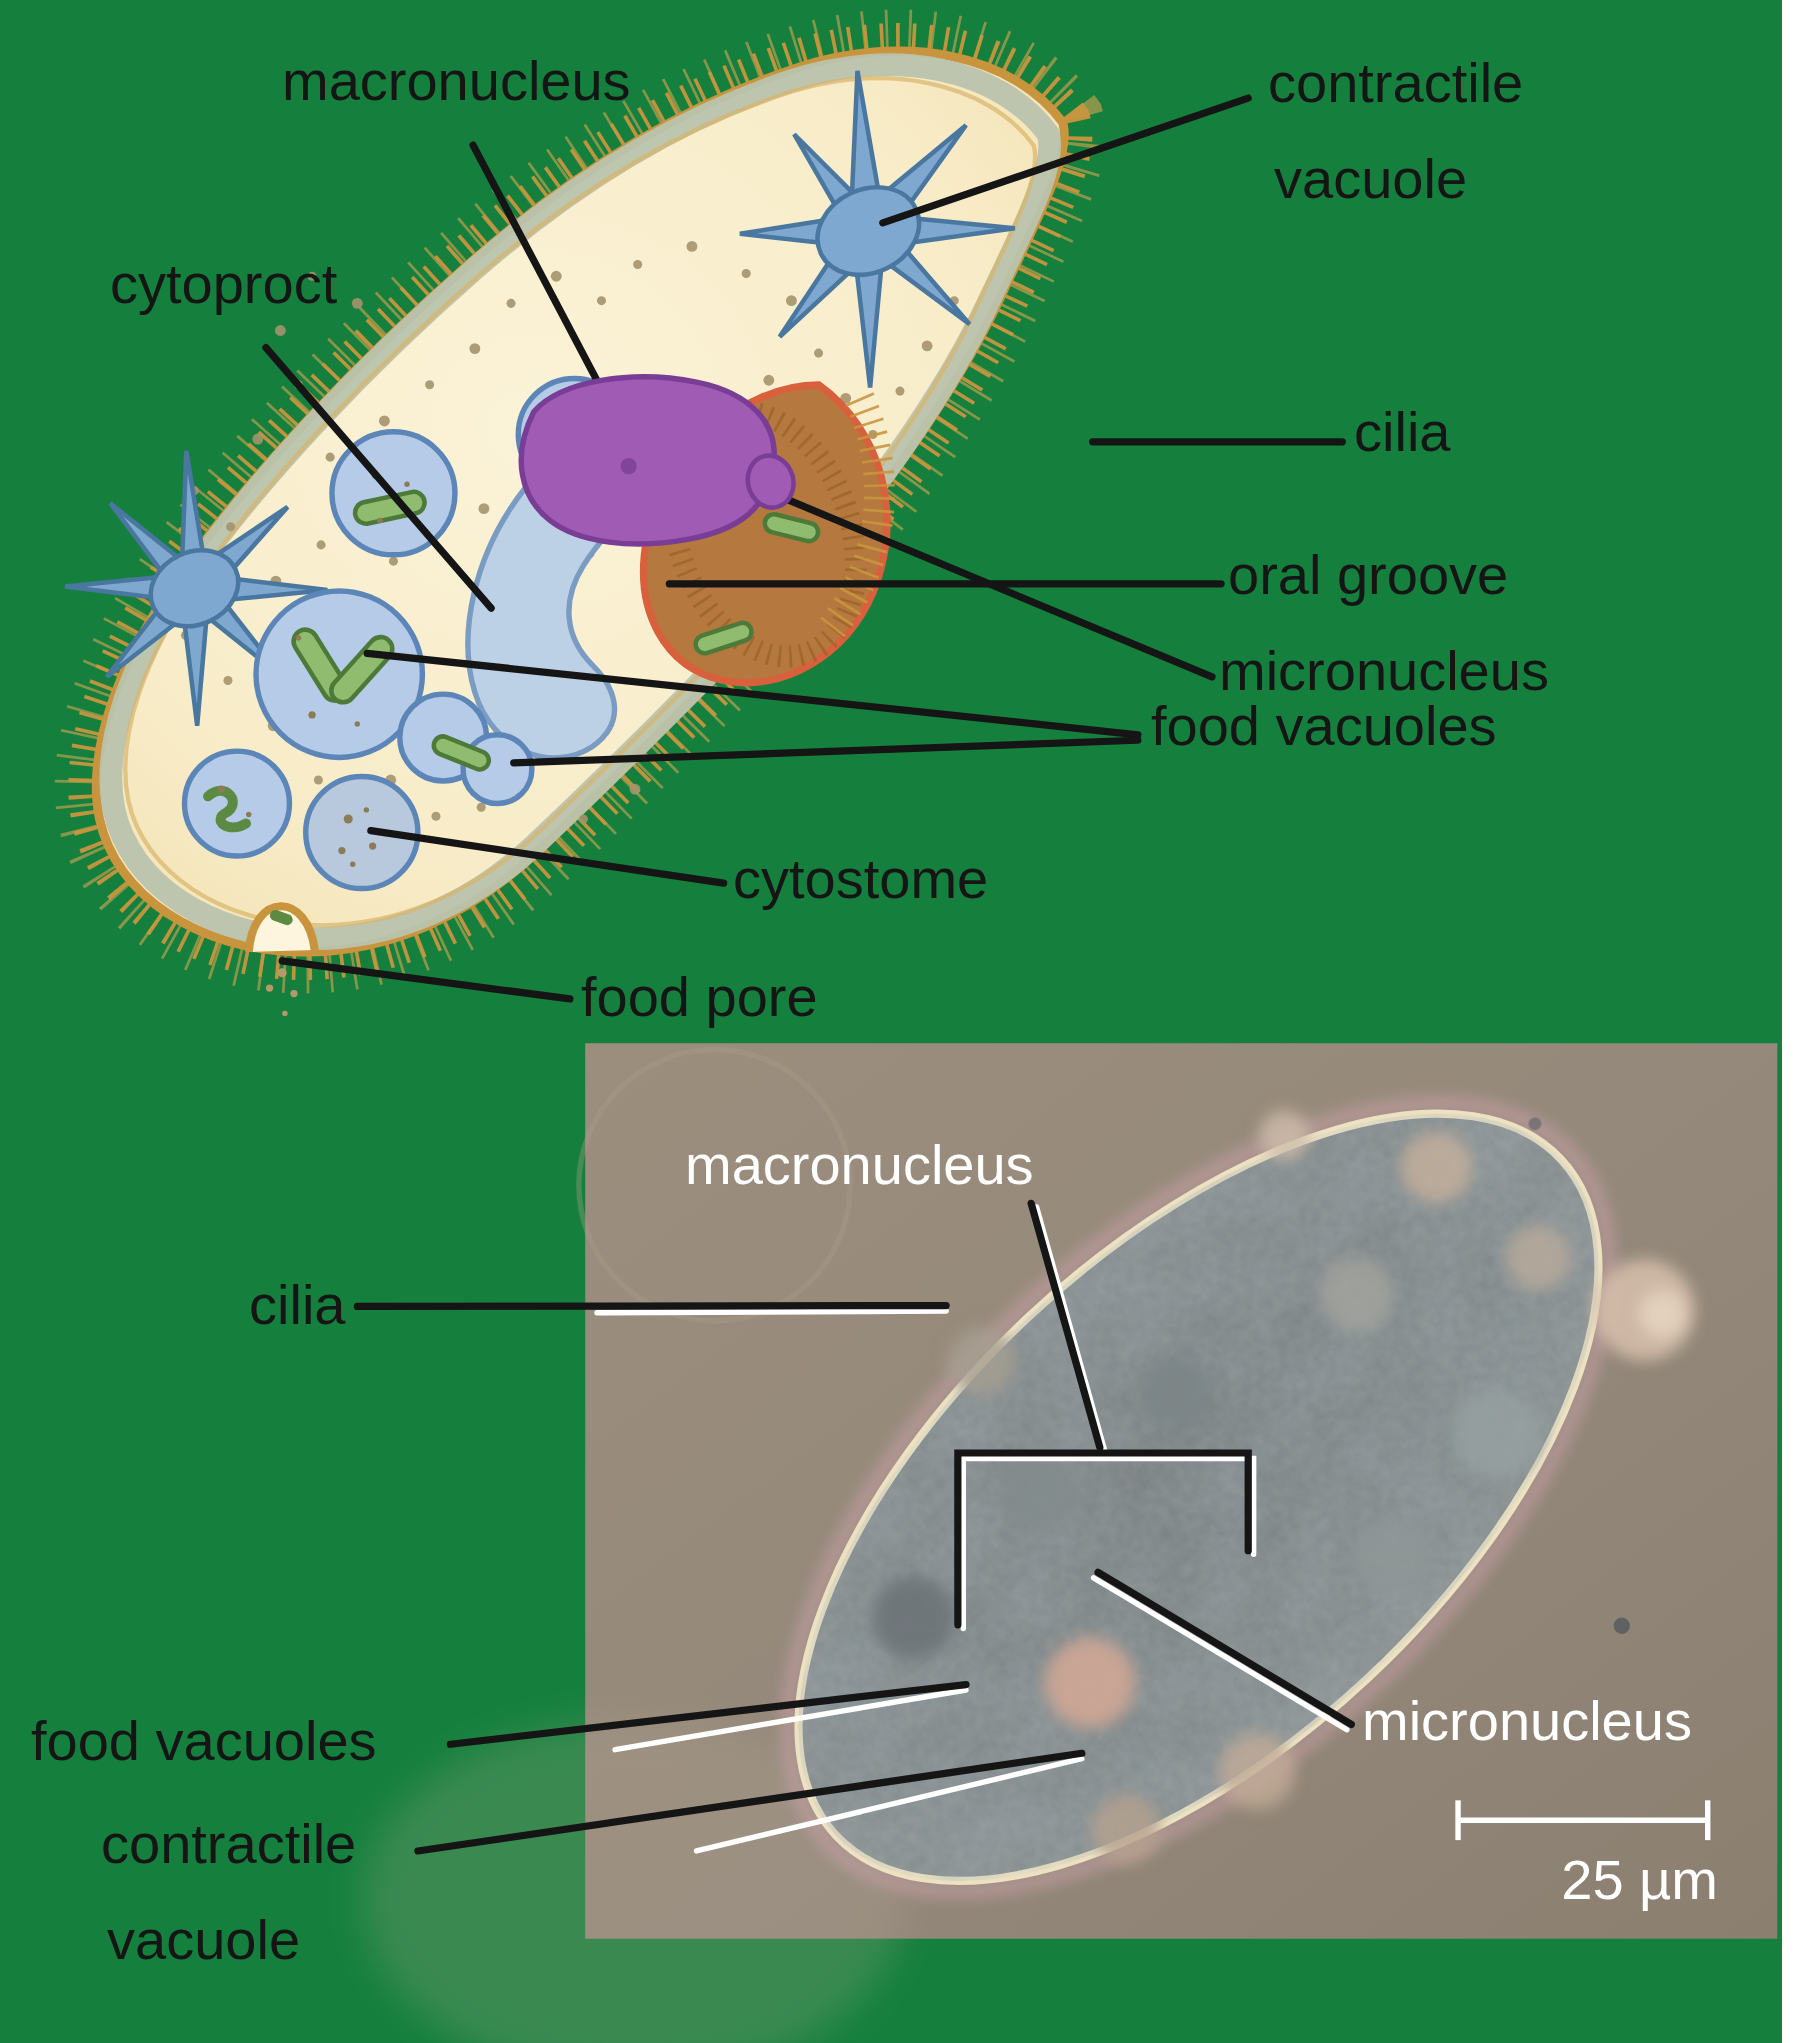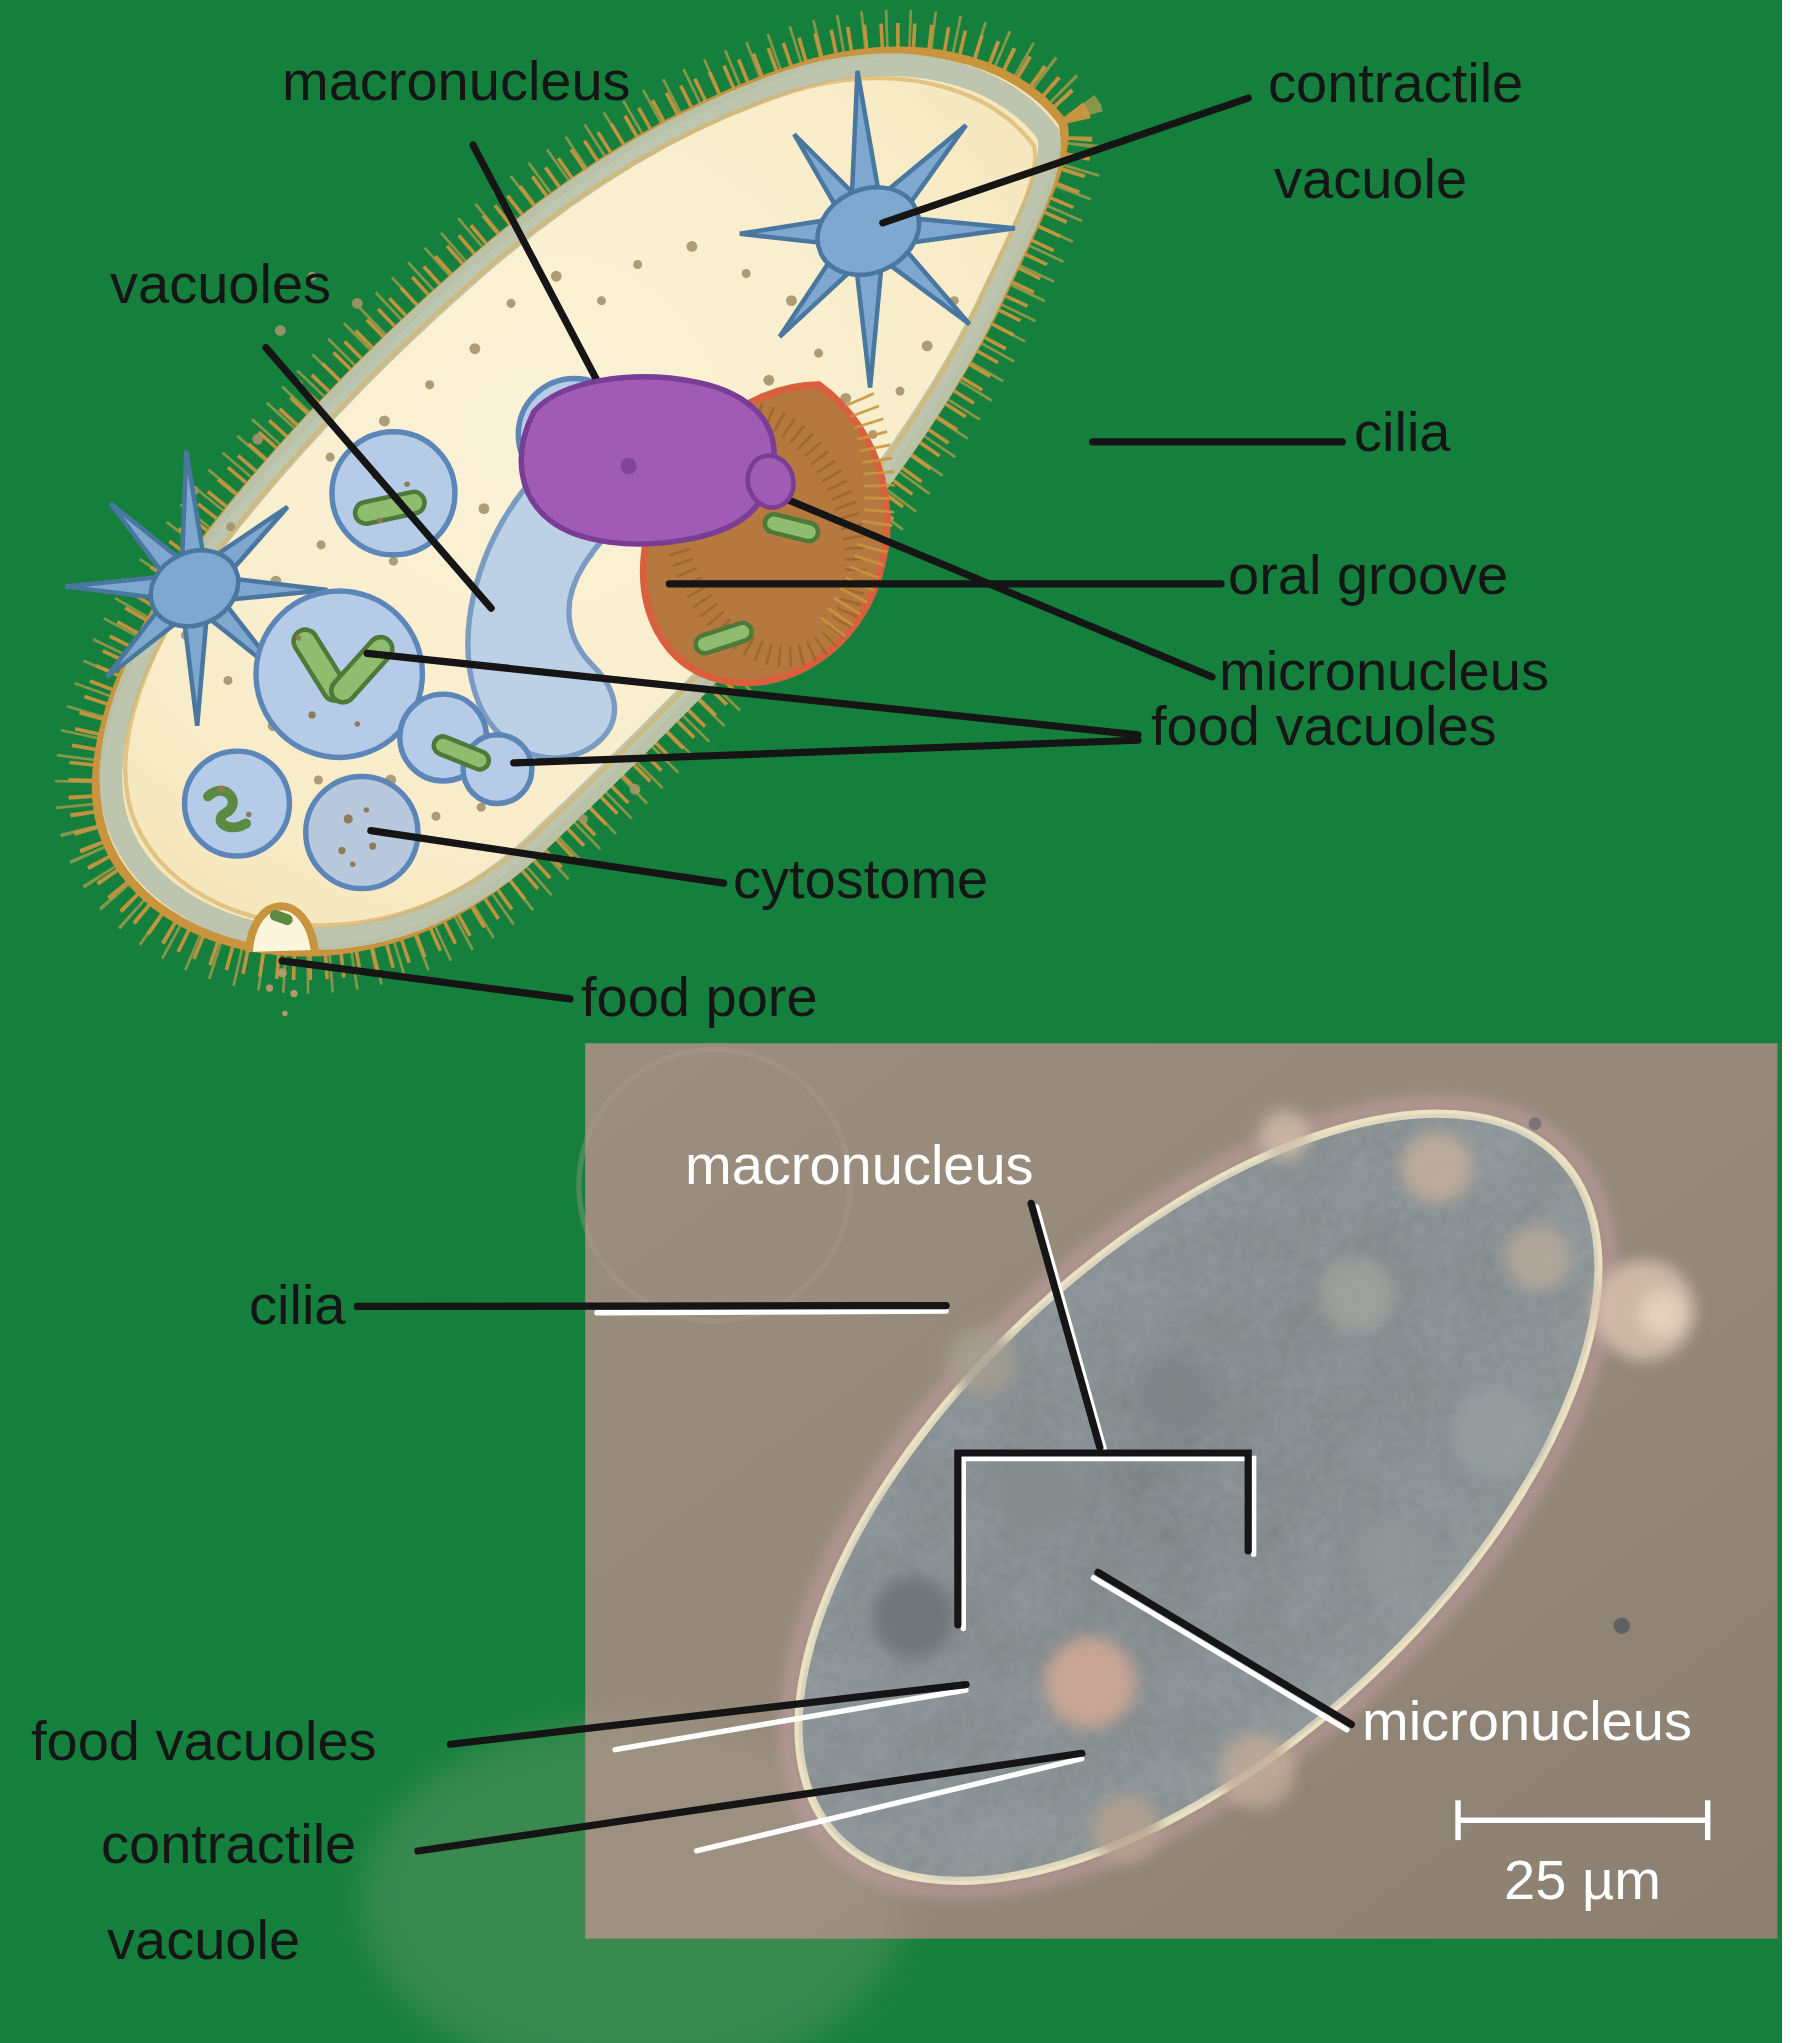--- a/index.html
+++ b/index.html
@@ -20,21 +20,21 @@
   #d-food-vacuoles{left:1151px;top:697px;}
   #d-cytoproct{left:733px;top:850px;}
   #d-anal-pore{left:581px;top:968px;}
   
   #p-macronucleus{left:685px;top:1136px;}
   #p-cilia{left:14.5px;top:1276px;width:331px;text-align:right;}
   #p-food-vacuoles{left:31px;top:1712px;}
   #p-contractile1{left:101px;top:1815px;}
   #p-contractile2{left:107px;top:1911px;}
   #p-micronucleus{left:1362px;top:1692px;}
-  #p-scale{left:1447px;top:1851px;width:271px;text-align:center;}
+  #p-scale{left:1447px;top:1851px;width:271px;text-align:right;}
 </style>
 </head>
 <body>
 
 <div id="stage">
 
 <svg id="art" viewBox="0 0 2000 2259">
   <defs>
     <radialGradient id="cytoGrad" cx="45%" cy="42%" r="70%">
       <stop offset="0%" stop-color="#fbf3d8"></stop>
@@ -302,21 +302,21 @@
 
     <g stroke="#ffffff" stroke-width="6">
       <line x1="1612" y1="2012" x2="1888" y2="2012"></line>
       <line x1="1612" y1="1990" x2="1612" y2="2034"></line>
       <line x1="1888" y1="1990" x2="1888" y2="2034"></line>
     </g>
   </g>
 </svg>
 
 <div class="lbl" id="d-macronucleus">macronucleus</div>
-<div class="lbl" id="d-cytostome">vacuoles</div>
+<div class="lbl" id="d-cytostome">cytoproct</div>
 <div class="lbl" id="d-contractile1">contractile</div>
 <div class="lbl" id="d-contractile2">vacuole</div>
 <div class="lbl" id="d-cilia">cilia</div>
 <div class="lbl" id="d-oral-groove">oral groove</div>
 <div class="lbl" id="d-micronucleus">micronucleus</div>
 <div class="lbl" id="d-food-vacuoles">food vacuoles</div>
 <div class="lbl" id="d-cytoproct">cytostome</div>
 <div class="lbl" id="d-anal-pore">food pore</div>
 
 <div class="lbl white" id="p-macronucleus">macronucleus</div>

